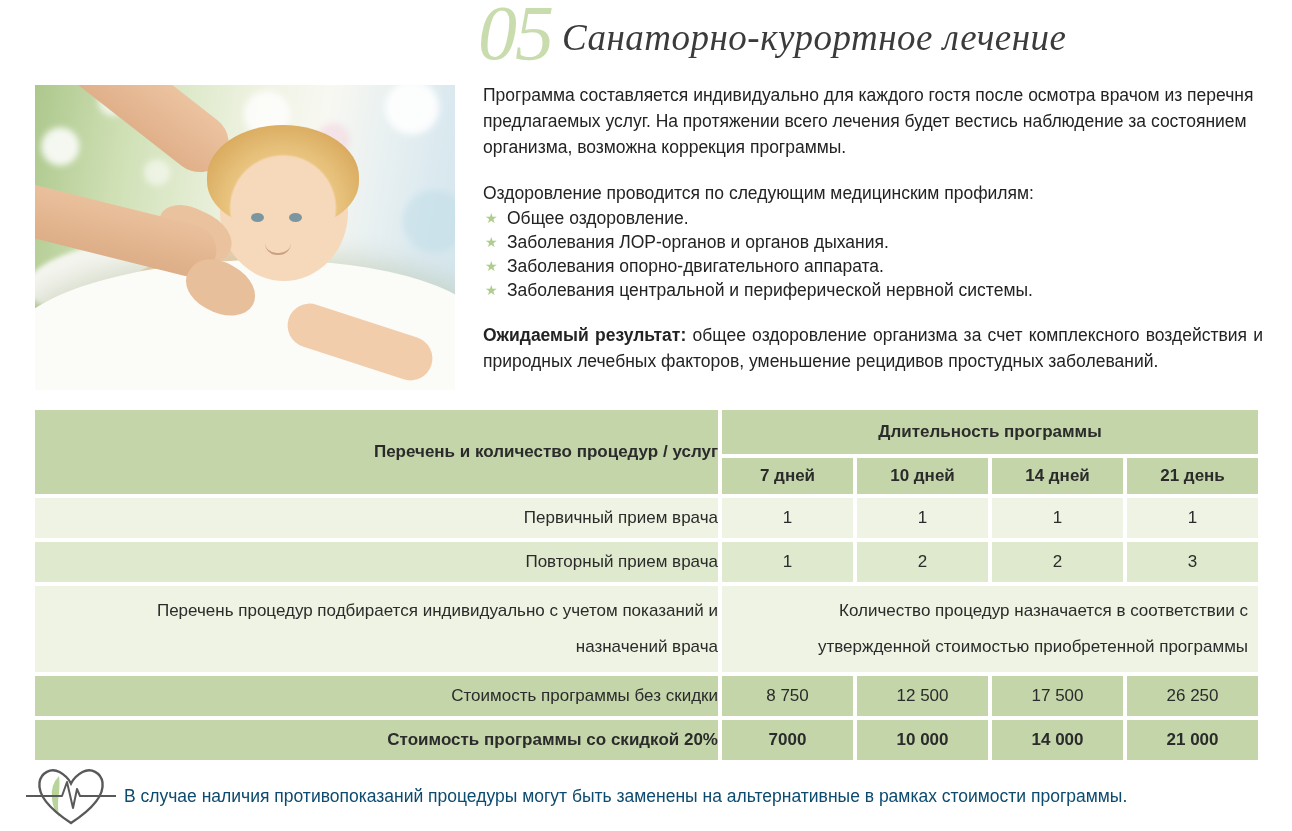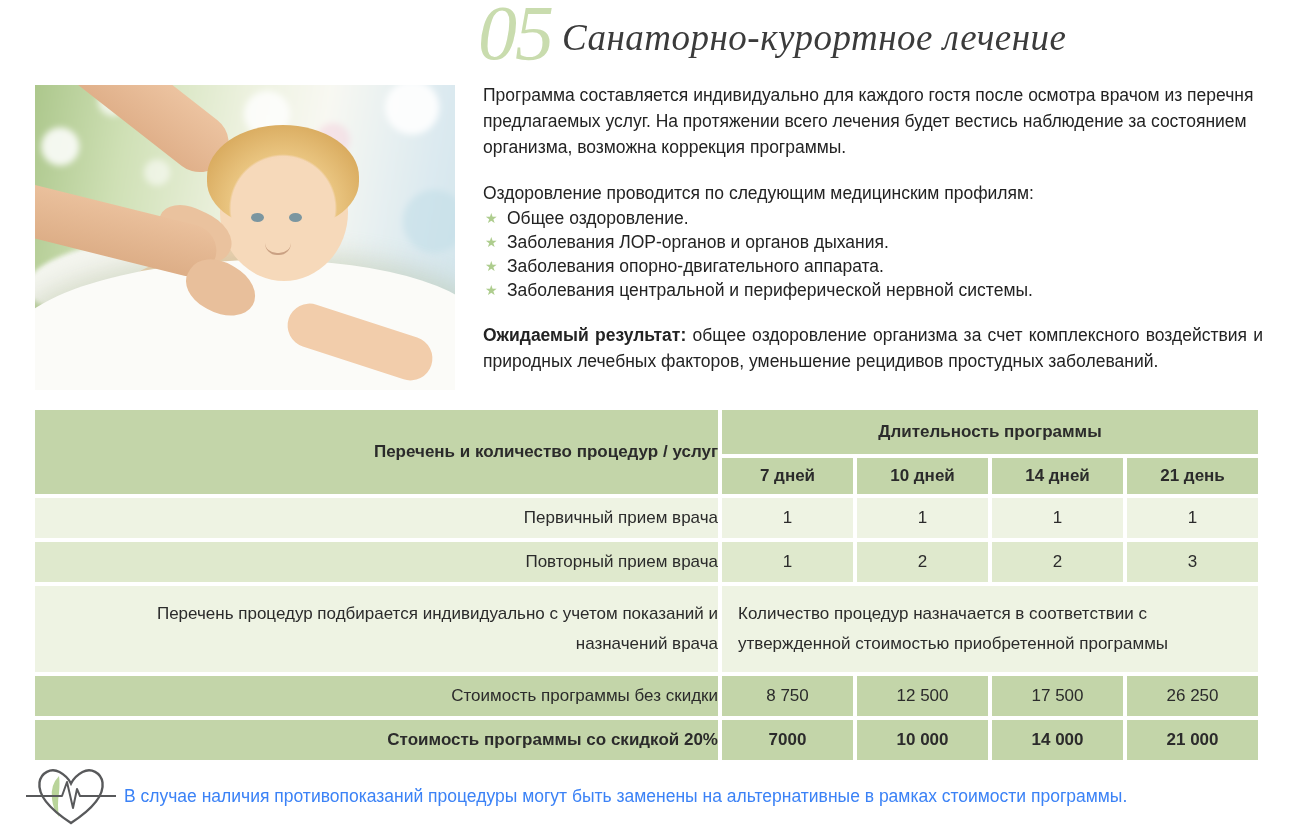--- a/index.html
+++ b/index.html
@@ -77,28 +77,28 @@
   th, td { font-size:17px; color:#2b2b2b; vertical-align:middle; text-align:center;margin-top:17px; }
   th { font-weight:bold; }
   .cell-green { background:#c3d5a9; }
   .cell-light { background:#eef3e3; }
   .cell-medium { background:#dfe9cd; }
   .label-cell { text-align:right; padding-left:36px; }
   tr.hrow1 { height:44px; }
   tr.hrow2 { height:36px; }
   tr.drow { height:40px; }
   tr.tallrow { height:86px; }
-  tr.tallrow td { line-height:30px; }
-  td.span-cell { text-align:left; padding-left:16px; padding-right:10px; }
+  tr.tallrow td { line-height:36px; }
+  td.span-cell { text-align:right; padding-left:16px; padding-right:10px; }
   tr.bold-row td { font-weight:bold; }
 
   
   .footer { position:absolute; left:26px; top:763px; width:1244px; display:flex; align-items:center; }
   .footer-icon { flex:0 0 auto; width:90px; height:66px; }
-  .footer-text { font-size:17.5px; line-height:24px; color:#3b82f6; padding-left:8px; white-space:nowrap;text-align:right; }
+  .footer-text { font-size:17.5px; line-height:24px; color:#0c4a6e; padding-left:8px; white-space:nowrap;text-align:right; }
 </style>
 </head>
 <body>
 
 <div class="page">
 
   <div class="header">
     <div class="chapter-number">05</div>
     <h1 class="chapter-title">Санаторно-курортное лечение</h1>
   </div>

